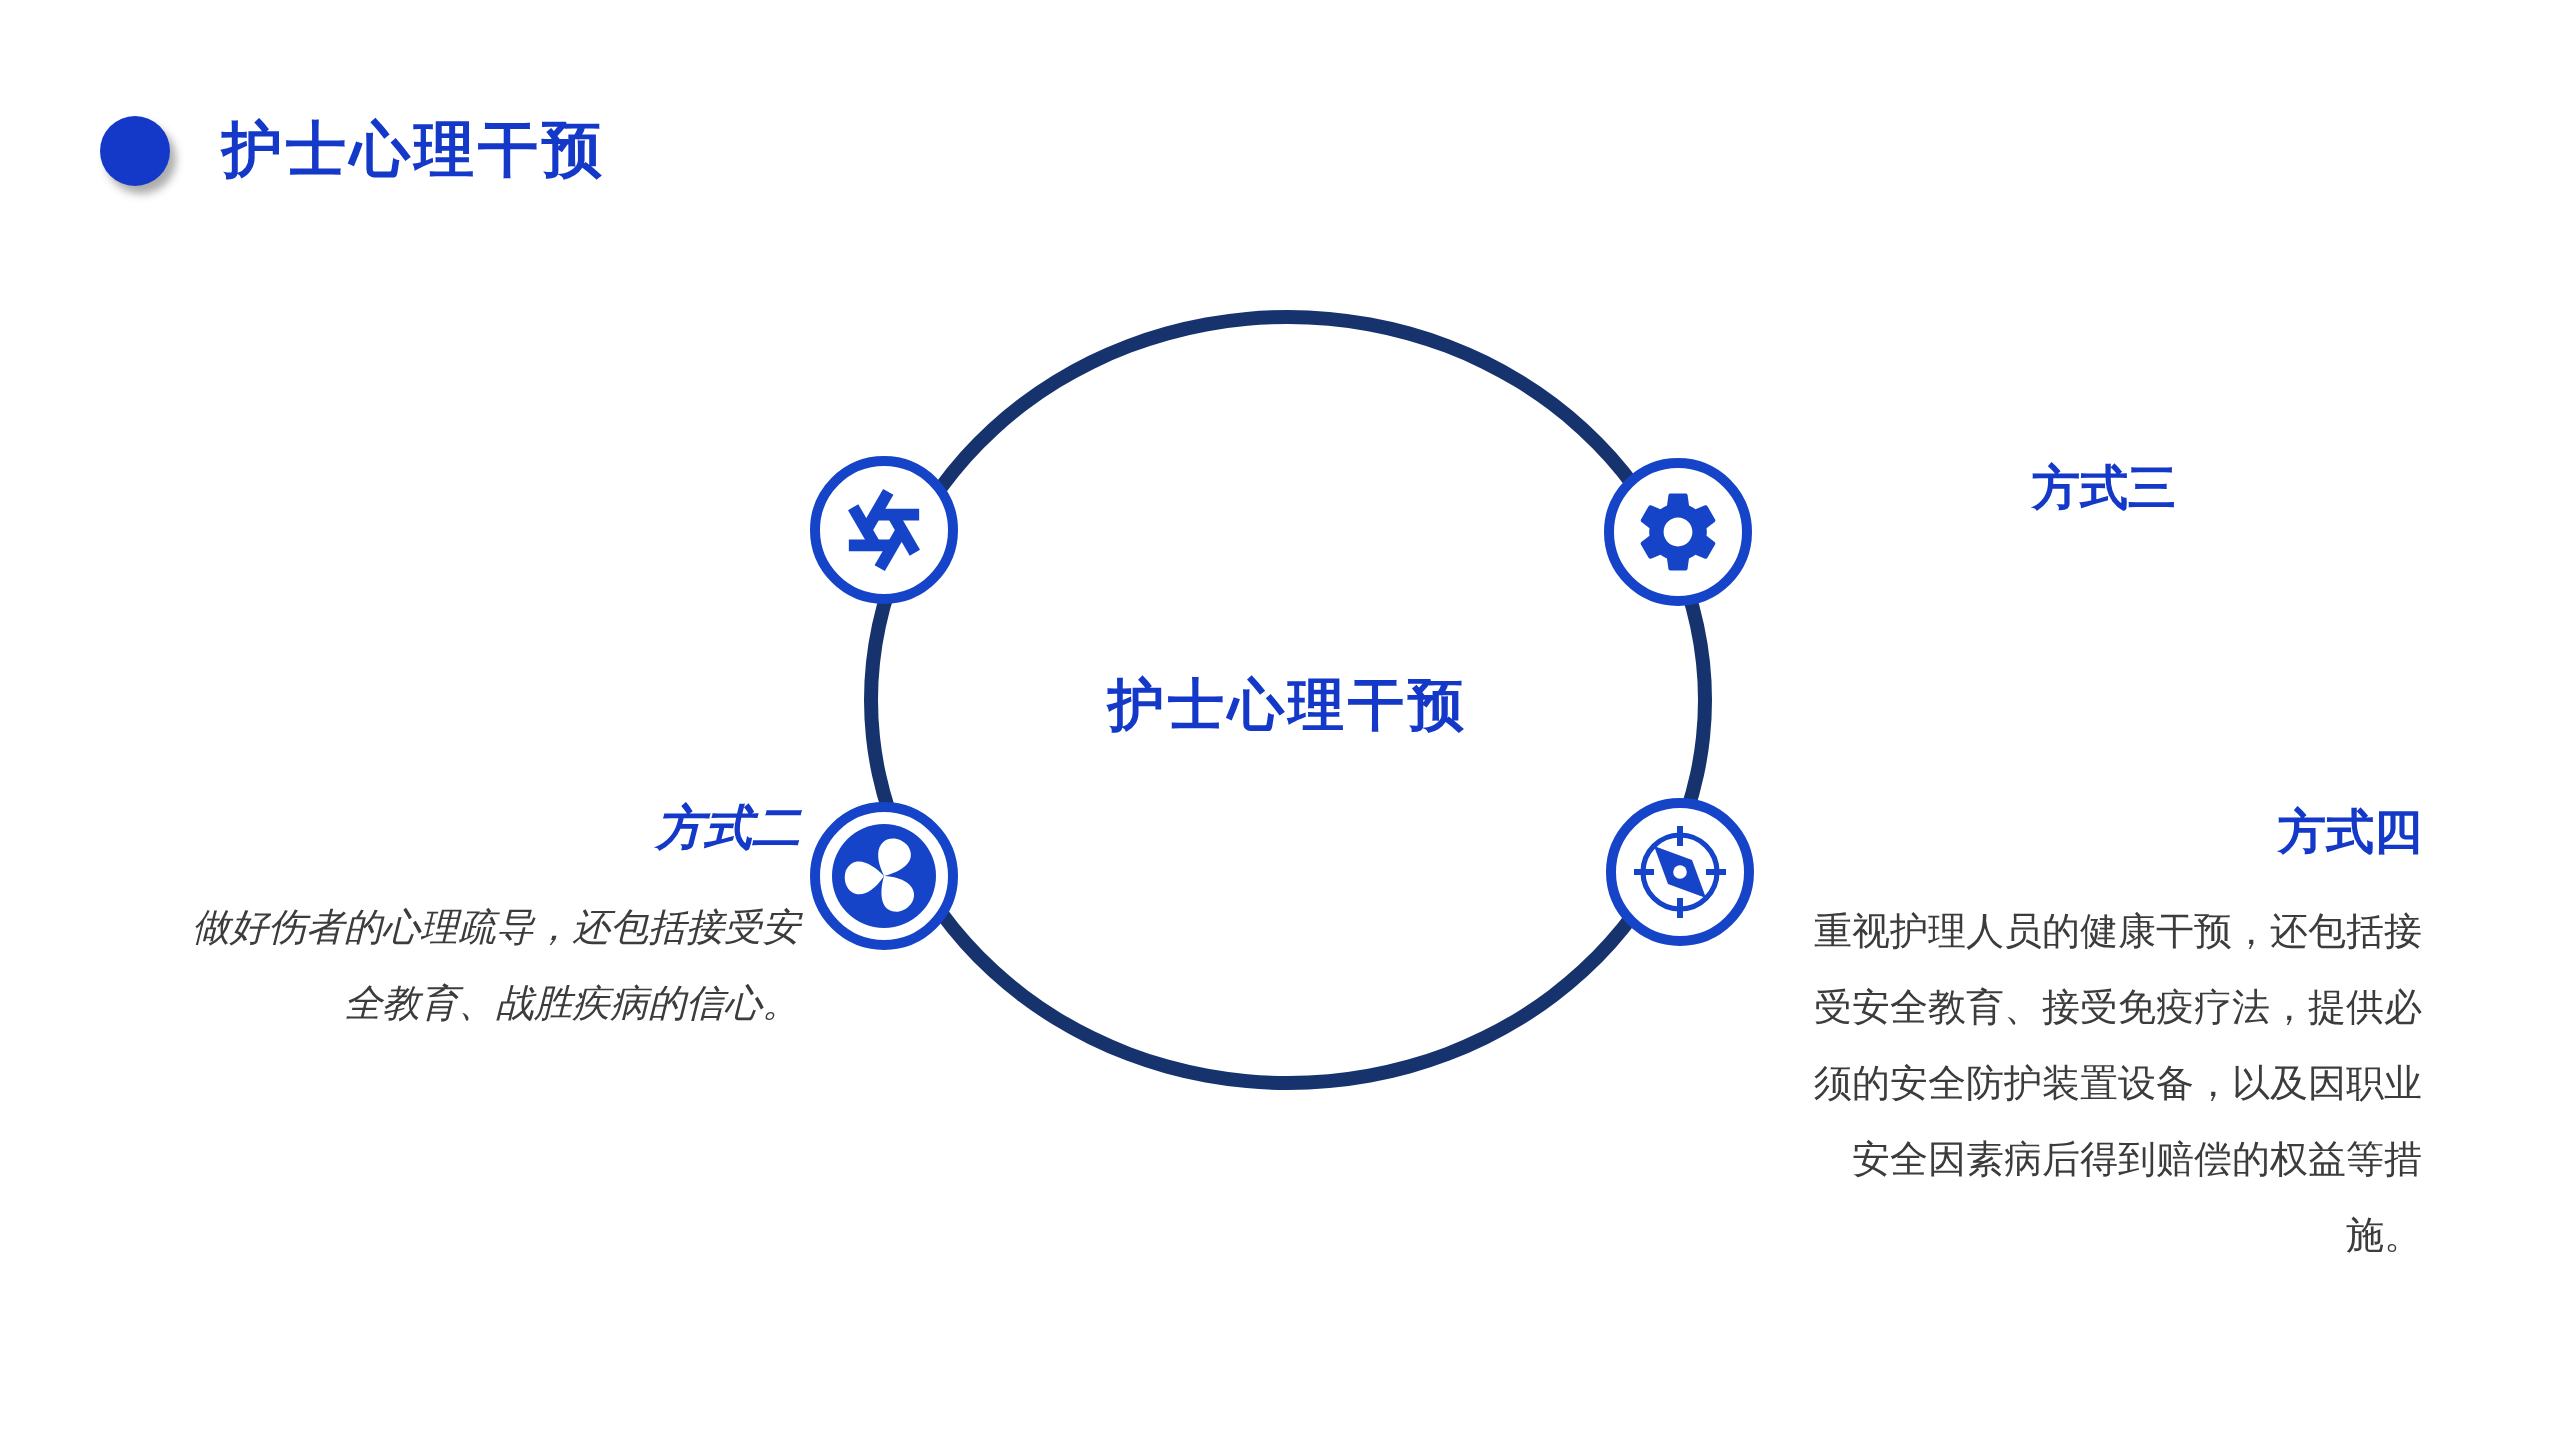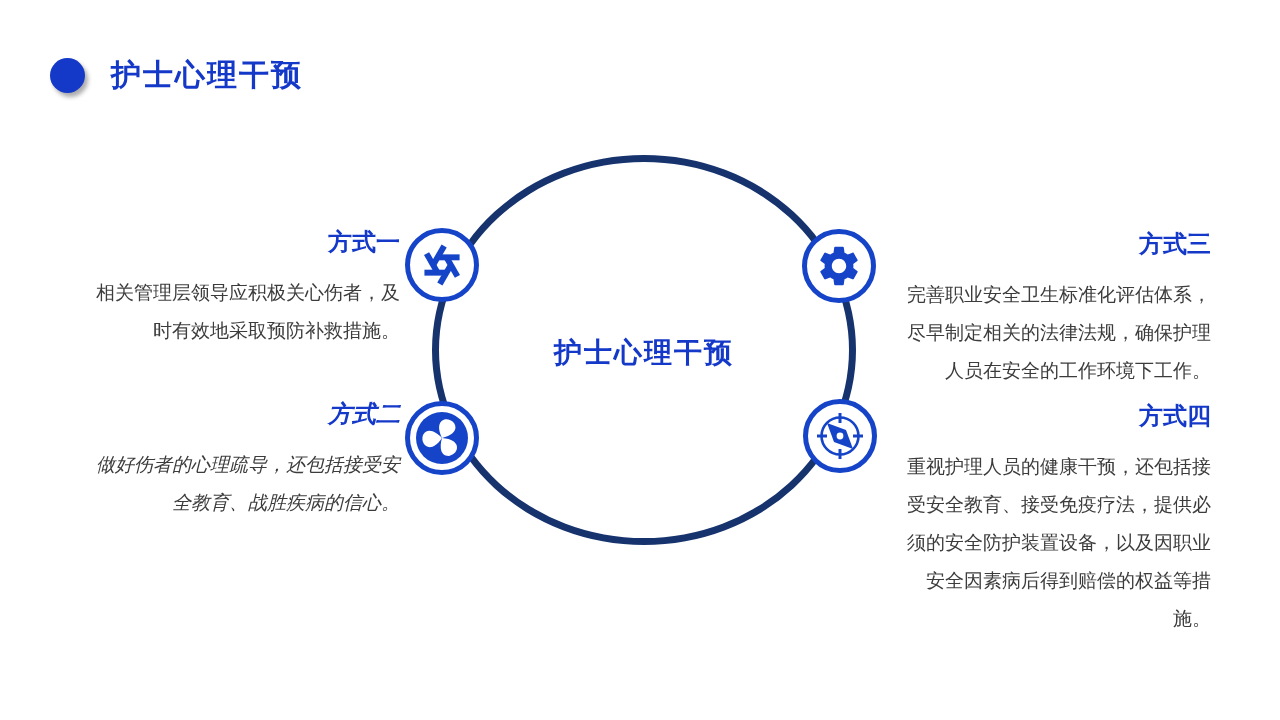--- a/index.html
+++ b/index.html
@@ -25,21 +25,21 @@
   .node-2{left:405px;top:401px;}
   .node-3{left:802px;top:229px;}
   .node-4{left:803px;top:399px;}
   .node svg{display:block;}
   
   .method{position:absolute;z-index:2;}
   .method h2{margin:0 0 16px 0;font-size:24px;font-weight:bold;color:#1439C8;}
   .method p{margin:0;font-size:19px;line-height:38px;color:#3C3C3C;}
   .m1{left:94px;top:226px;width:306px;text-align:right;}
   .m2{left:94px;top:398px;width:306px;text-align:right;font-style:italic;}
-  .m3{left:893px;top:228px;width:318px;text-align:right;}
+  .m3{left:893px;top:228px;width:318px;text-align:center;}
   .m4{left:893px;top:400px;width:318px;text-align:right;}
 </style>
 </head>
 <body>
 
 <div class="slide">
 
   <div class="header">
     <span class="bullet"></span>
     <h1 class="title">护士心理干预</h1>
@@ -89,33 +89,28 @@
         <line x1="27" y1="4" x2="27" y2="14" stroke-width="3"></line>
         <line x1="27" y1="40" x2="27" y2="50" stroke-width="3"></line>
         <line x1="4" y1="27" x2="14" y2="27" stroke-width="3"></line>
         <line x1="40" y1="27" x2="50" y2="27" stroke-width="3"></line>
         <path d="M14 14 L33 21 L40 40 L21 33 Z" fill="#1544C8" stroke="none"></path>
         <circle cx="27" cy="27" r="3.4" fill="#ffffff" stroke="none"></circle>
       </svg>
     </span>
   </div>
 
-  <div class="method m1">
-    <h2>方式一</h2>
-    <p>相关管理层领导应积极关心伤者，及时有效地采取预防补救措施。</p>
-  </div>
 
   <div class="method m2">
     <h2>方式二</h2>
     <p>做好伤者的心理疏导，还包括接受安全教育、战胜疾病的信心。</p>
   </div>
 
   <div class="method m3">
     <h2>方式三</h2>
-    <p>完善职业安全卫生标准化评估体系，尽早制定相关的法律法规，确保护理人员在安全的工作环境下工作。</p>
   </div>
 
   <div class="method m4">
     <h2>方式四</h2>
     <p>重视护理人员的健康干预，还包括接受安全教育、接受免疫疗法，提供必须的安全防护装置设备，以及因职业安全因素病后得到赔偿的权益等措施。</p>
   </div>
 
 </div>
 
 </body></html>

